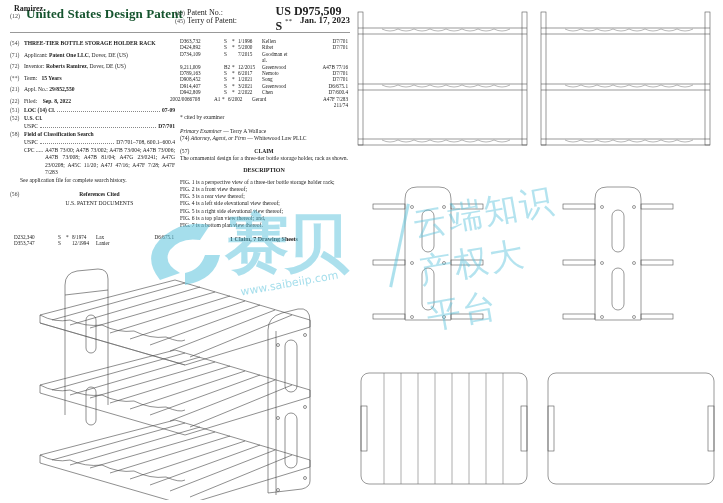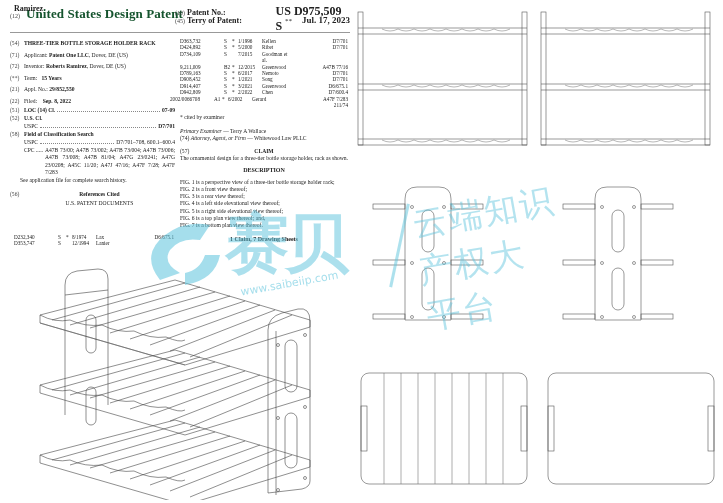--- a/index.html
+++ b/index.html
@@ -8,21 +8,21 @@
 
   .page-left { position: absolute; left: 0; top: 0; width: 352px; height: 503px; }
   .page-right { position: absolute; left: 352px; top: 0; width: 371px; height: 503px; }
 
   .hdr { position: absolute; left: 10px; top: 4px; width: 340px; }
   .hdr-num { font-size: 6px; color: #444; margin-right: 2px; }
   .hdr-title { font-weight: bold; font-size: 13px; color: #14532d; letter-spacing: 0.1px; }
   .hdr-inventor { position: absolute; left: 14px; top: 4px; font-weight: bold; font-size: 8px; }
   .hdr-rt { position: absolute; left: 175px; top: 4px; width: 175px; font-size: 8px; }
   .hdr-rt .row { display: flex; align-items: baseline; height: 11px; }
-  .hdr-rt .lab { font-weight: bold; font-size: 8px; width: 90px; }
+  .hdr-rt .lab { font-weight: normal; font-size: 8px; width: 90px; }
   .hdr-rt .val { font-weight: bold; margin-left: auto; }
   .hdr-rt .val.big { font-size: 12px; }
   .hdr-rt .val.mid { font-size: 9px; }
   .hdr-rt .stars { font-size: 7px; margin-left: 8px; }
   .rule { position: absolute; left: 10px; top: 32px; width: 340px; height: 1px; background: #999; }
 
   .col-left { position: absolute; left: 10px; top: 40px; width: 165px; font-size: 5.6px; line-height: 7.6px; }
   .field { display: flex; margin-bottom: 4px; }
   .field .code { width: 14px; flex-shrink: 0; color: #444; }
   .field .body { flex: 1; }
@@ -58,21 +58,21 @@
   <div class="hdr-rt">
     <div class="row">
       <span class="hdr-num">(10)</span>
       <span class="lab">Patent No.:</span>
       <span class="val big">US D975,509 S</span>
     </div>
     <div class="row">
       <span class="hdr-num">(45)</span>
       <span class="lab">Terry of Patent:</span>
       <span class="stars">**</span>
-      <span class="val mid">Jul. 17, 2023</span>
+      <span class="val mid">Jan. 17, 2023</span>
     </div>
   </div>
   <div class="rule"></div>
 
   <div class="col-left">
     <div class="field">
       <span class="code">(54)</span>
       <span class="body b">THREE-TIER BOTTLE STORAGE HOLDER RACK</span>
     </div>
     <div class="field">

